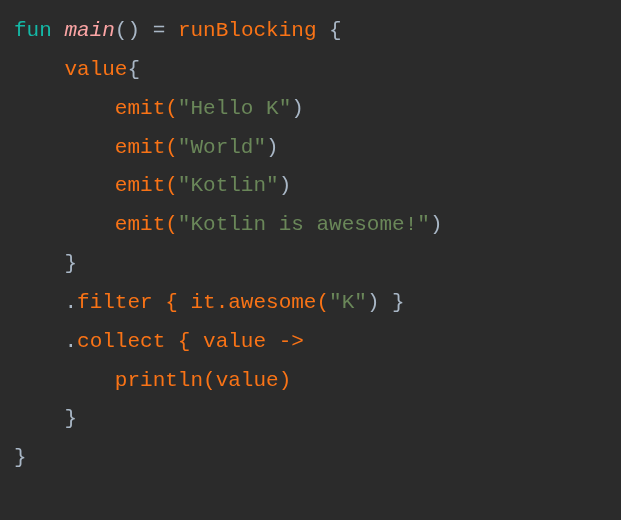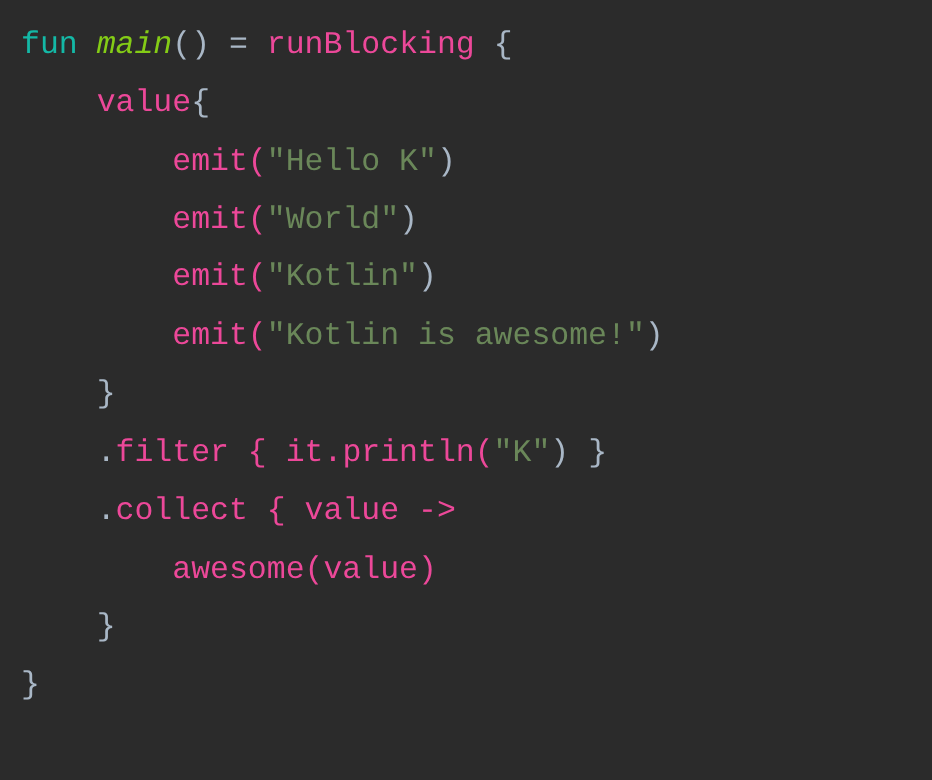--- a/index.html
+++ b/index.html
@@ -18,43 +18,43 @@
       height: 520px;
       overflow: hidden;
     }
     .code-line {
       white-space: pre;
     }
     .keyword {
       color: #14b8a6;
     }
     .function-italic {
-      color: #84cc16;
+      color: #fca5a5;
       font-style: italic;
     }
     .identifier {
-      color: #ec4899;
+      color: #f97316;
       margin-top: 32px;
     }
     .string {
       color: #6a8759;
     }
     .punct {
       color: #a9b7c6;
     }
   </style>
 </head>
 <body>
 
 <div>
   <div class="code-line"><span class="keyword">fun</span><span class="punct"> </span><span class="function-italic">main</span><span class="punct">()</span><span class="punct"> = </span><span class="identifier">runBlocking</span><span class="punct"> {</span></div>
   <div class="code-line"><span class="punct">    </span><span class="identifier">value</span><span class="punct">{</span></div>
   <div class="code-line"><span class="punct">        </span><span class="identifier">emit(</span><span class="string">"Hello K"</span><span class="punct">)</span></div>
   <div class="code-line"><span class="punct">        </span><span class="identifier">emit(</span><span class="string">"World"</span><span class="punct">)</span></div>
   <div class="code-line"><span class="punct">        </span><span class="identifier">emit(</span><span class="string">"Kotlin"</span><span class="punct">)</span></div>
   <div class="code-line"><span class="punct">        </span><span class="identifier">emit(</span><span class="string">"Kotlin is awesome!"</span><span class="punct">)</span></div>
   <div class="code-line"><span class="punct">    </span><span class="punct">}</span></div>
-  <div class="code-line"><span class="punct">    </span><span class="punct">.</span><span class="identifier">filter { it.println(</span><span class="string">"K"</span><span class="punct">) }</span></div>
+  <div class="code-line"><span class="punct">    </span><span class="punct">.</span><span class="identifier">filter { it.awesome(</span><span class="string">"K"</span><span class="punct">) }</span></div>
   <div class="code-line"><span class="punct">    </span><span class="punct">.</span><span class="identifier">collect { value -&gt;</span></div>
-  <div class="code-line"><span class="punct">        </span><span class="identifier">awesome(value)</span></div>
+  <div class="code-line"><span class="punct">        </span><span class="identifier">println(value)</span></div>
   <div class="code-line"><span class="punct">    </span><span class="punct">}</span></div>
   <div class="code-line"><span class="punct">}</span></div>
 </div>
 
 </body></html>

